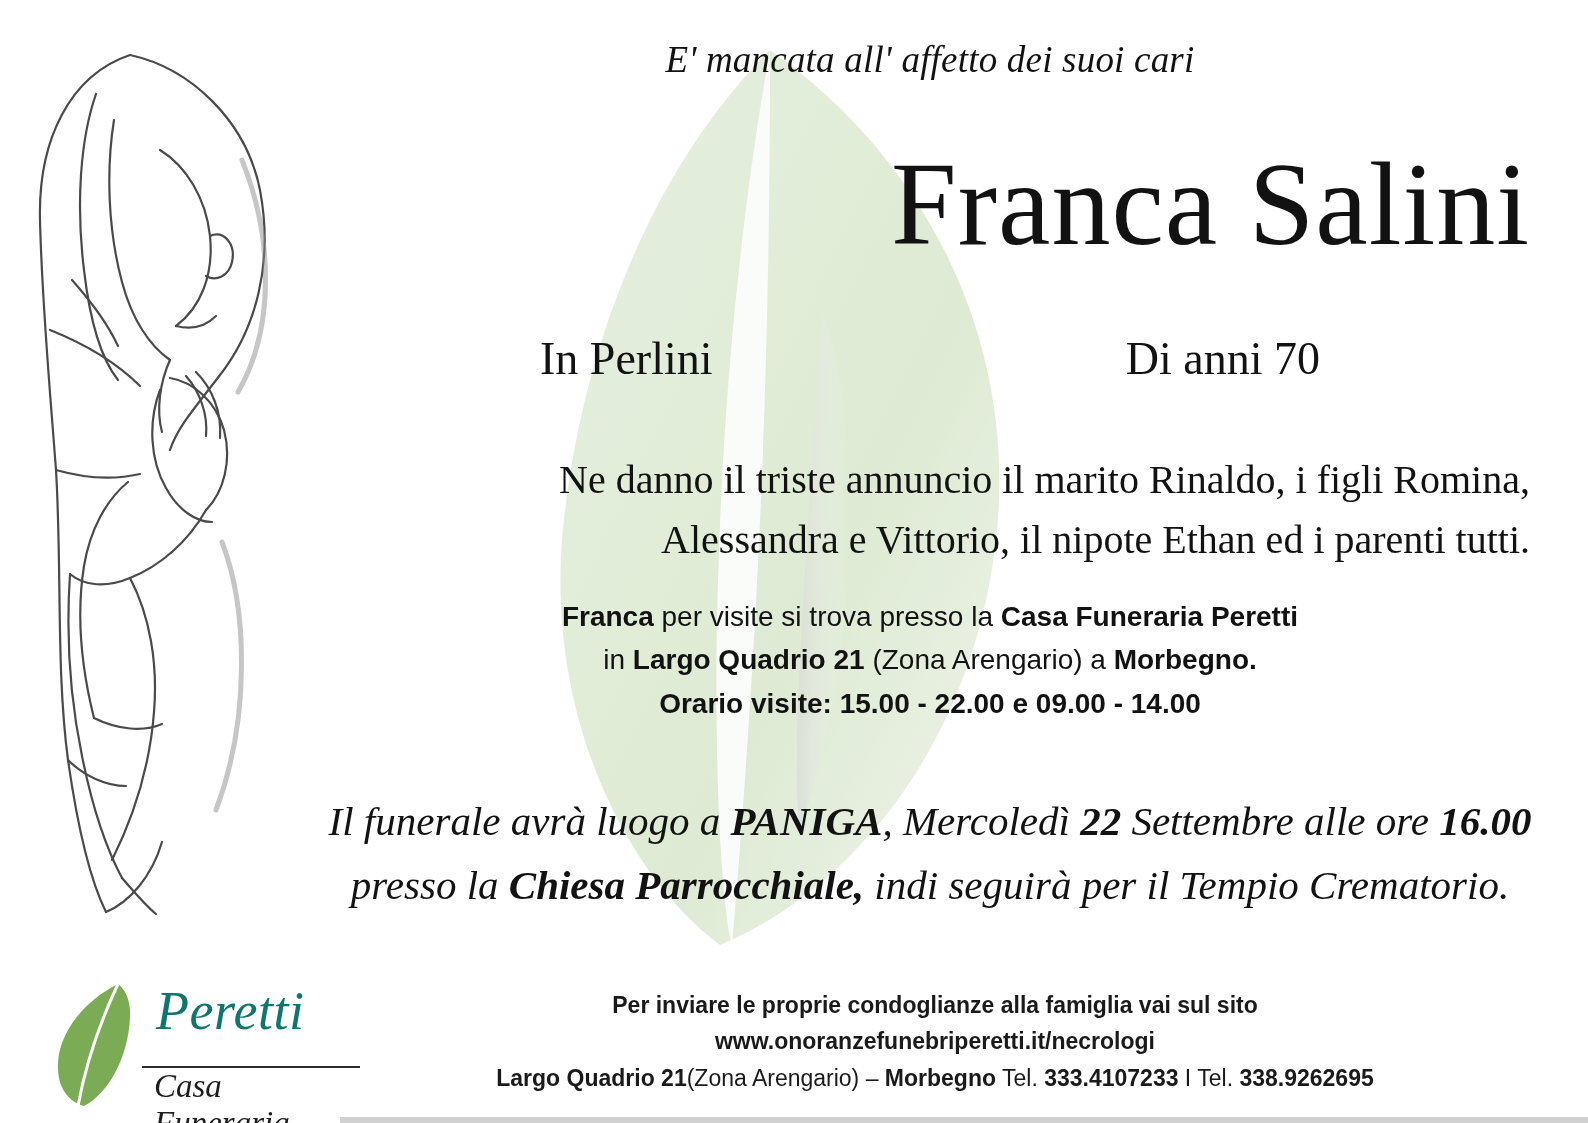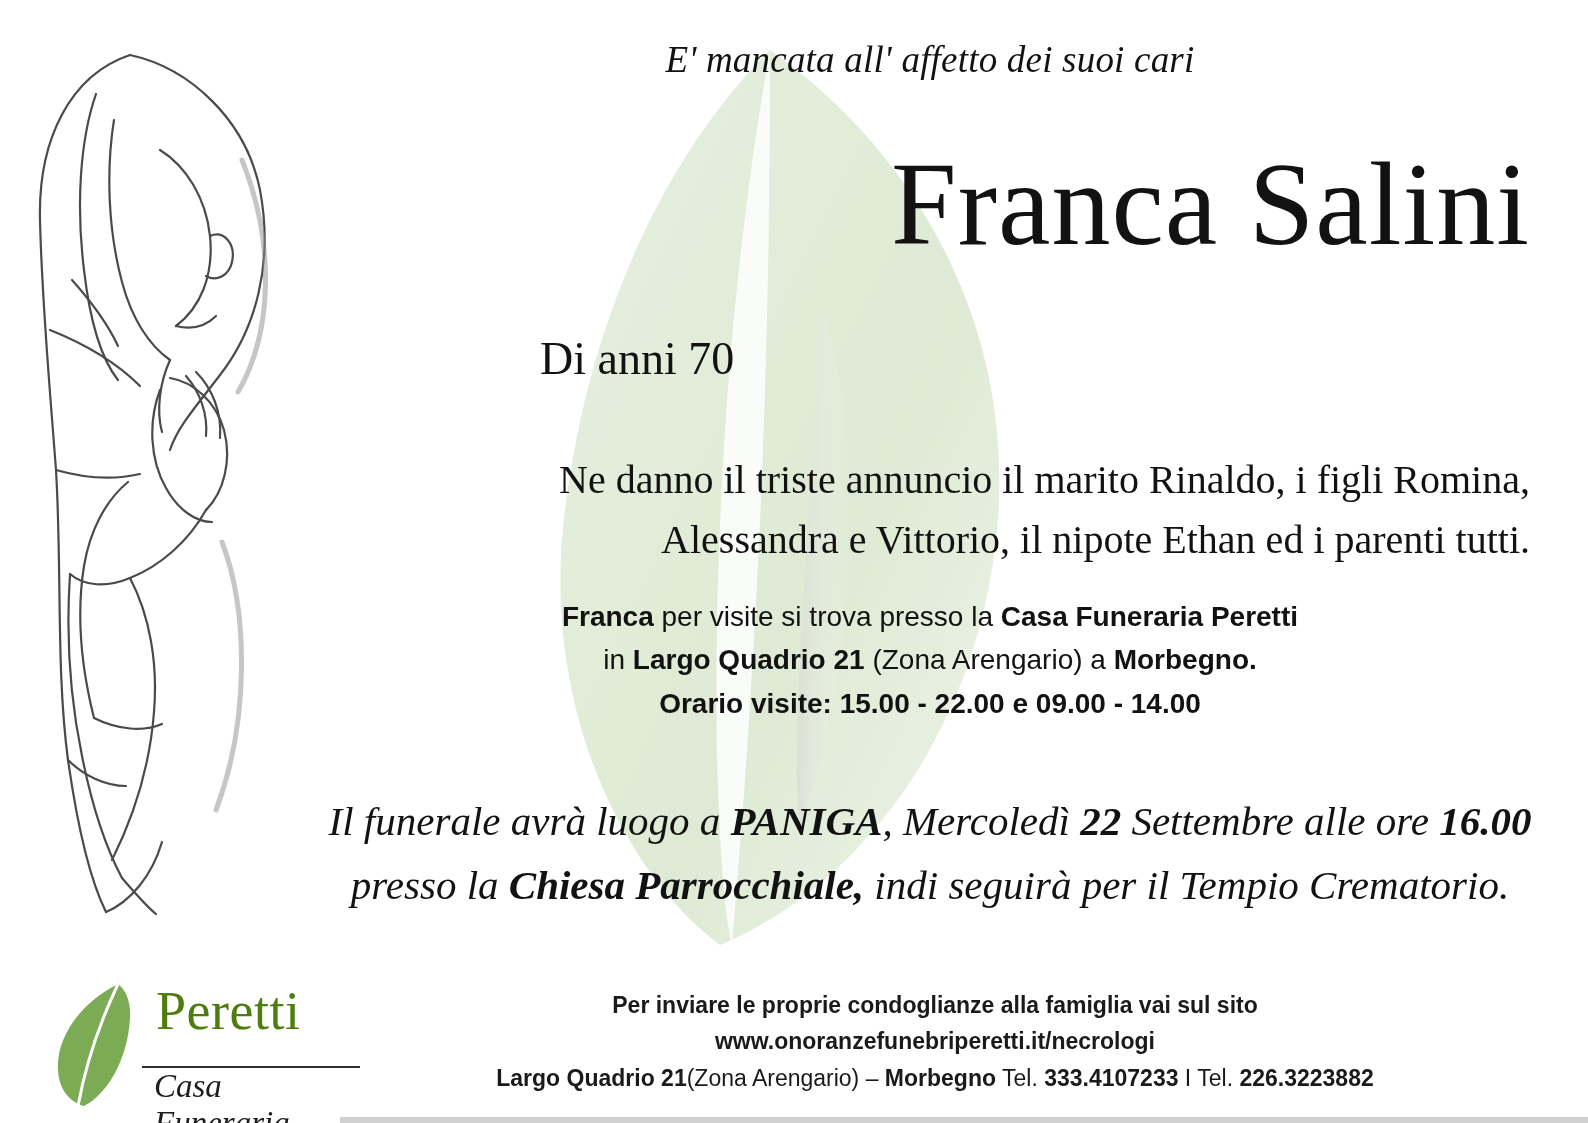--- a/index.html
+++ b/index.html
@@ -156,22 +156,23 @@
     bottom: 10px;
     width: 290px;
     height: 135px;
   }
   .logo-name {
     position: absolute;
     left: 110px;
     top: 2px;
     font-size: 54px;
     font-family: "Liberation Serif", serif;
-    color: #4d7c0f;
+    color: #0f766e;
     letter-spacing: .5px;
+    font-style: italic;
   }
   .logo-sub1 {
     position: absolute;
     left: 122px;
     top: 62px;
     font-size: 21px;
     font-family: "Liberation Sans", sans-serif;
     letter-spacing: 1.4px;
     color: #1d1d1d;
   }
@@ -245,20 +246,21 @@
       <path d="M232 130 C264 210 264 300 228 362"></path>
       <path d="M212 512 C238 580 240 690 206 780"></path>
     </g>
   </svg>
 
   <div class="lead">E' mancata all' affetto dei suoi cari</div>
 
   <div class="name">Franca Salini</div>
 
   <div class="subline">
+    <span>In Perlini</span>
     <span>Di anni 70</span>
   </div>
 
   <div class="announce">
     <div>Ne danno il triste annuncio il marito Rinaldo, i figli Romina,</div>
     <div>Alessandra e Vittorio, il nipote Ethan ed i parenti tutti.</div>
   </div>
 
   <div class="visits">
     <div>
@@ -276,21 +278,21 @@
     </div>
     <div>
       <span>presso la </span><b>Chiesa Parrocchiale,</b><span> indi seguirà per il Tempio Crematorio.</span>
     </div>
   </div>
 
   <div class="footer">
     <div>Per inviare le proprie condoglianze alla famiglia vai sul sito</div>
     <div>www.onoranzefunebriperetti.it/necrologi</div>
     <div>
-      <span>Largo Quadrio 21</span><span class="light">(Zona Arengario) – </span><span>Morbegno</span><span class="light"> Tel. </span><span>333.4107233</span><span class="light"> I </span><span class="light">Tel. </span><span>226.3223882</span>
+      <span>Largo Quadrio 21</span><span class="light">(Zona Arengario) – </span><span>Morbegno</span><span class="light"> Tel. </span><span>333.4107233</span><span class="light"> I </span><span class="light">Tel. </span><span>338.9262695</span>
     </div>
   </div>
 
   <div class="logo">
     <svg width="100" height="135" viewBox="0 0 100 135">
       <path d="M72 6 C36 24 10 58 12 92 C13 112 24 124 38 128 C62 116 82 80 84 40 C85 24 80 12 72 6 Z" fill="#7cab55"></path>
       <path d="M72 6 C56 40 40 84 32 128" fill="none" stroke="#ffffff" stroke-width="3"></path>
     </svg>
     <div class="logo-name">Peretti</div>
     <div class="logo-rule"></div>

